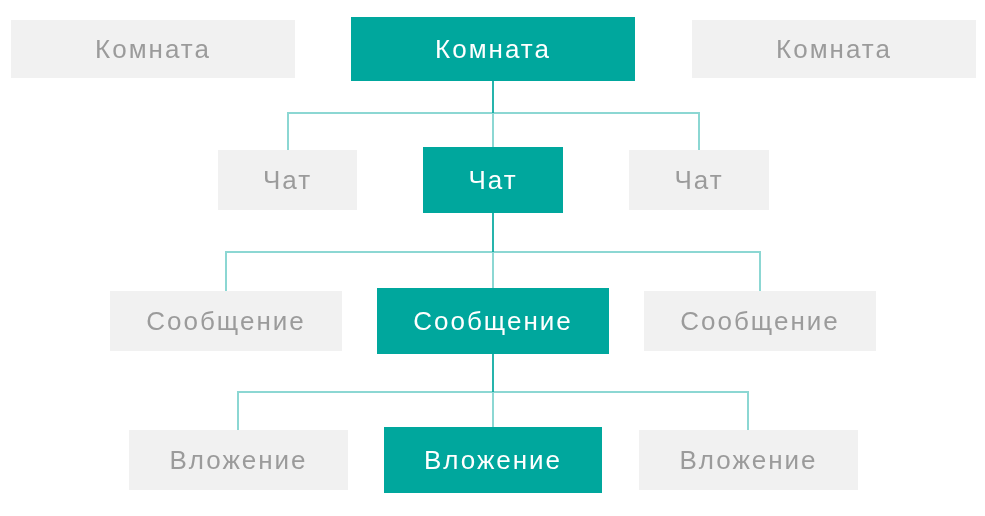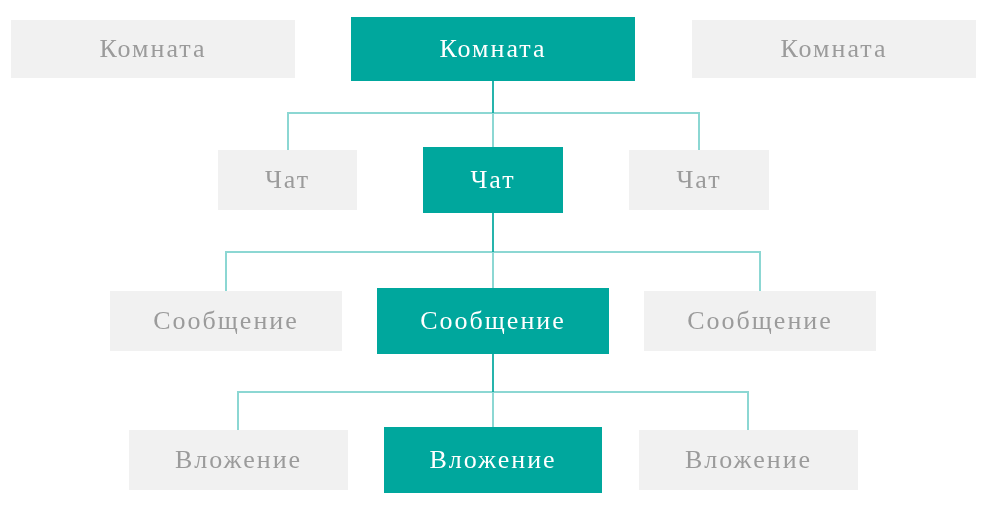--- a/index.html
+++ b/index.html
@@ -6,21 +6,21 @@
     margin: 0;
     padding: 0;
     background: #ffffff;
   }
   .canvas {
     position: relative;
     width: 985px;
     height: 516px;
     background: #ffffff;
     overflow: hidden;
-    font-family: Liberation Serif, serif;
+    font-family: Liberation Sans, sans-serif;
   }
   .node {
     position: absolute;
     display: flex;
     align-items: center;
     justify-content: center;
     font-size: 26px;
     font-weight: 300;
     letter-spacing: 2px;
     white-space: nowrap;

